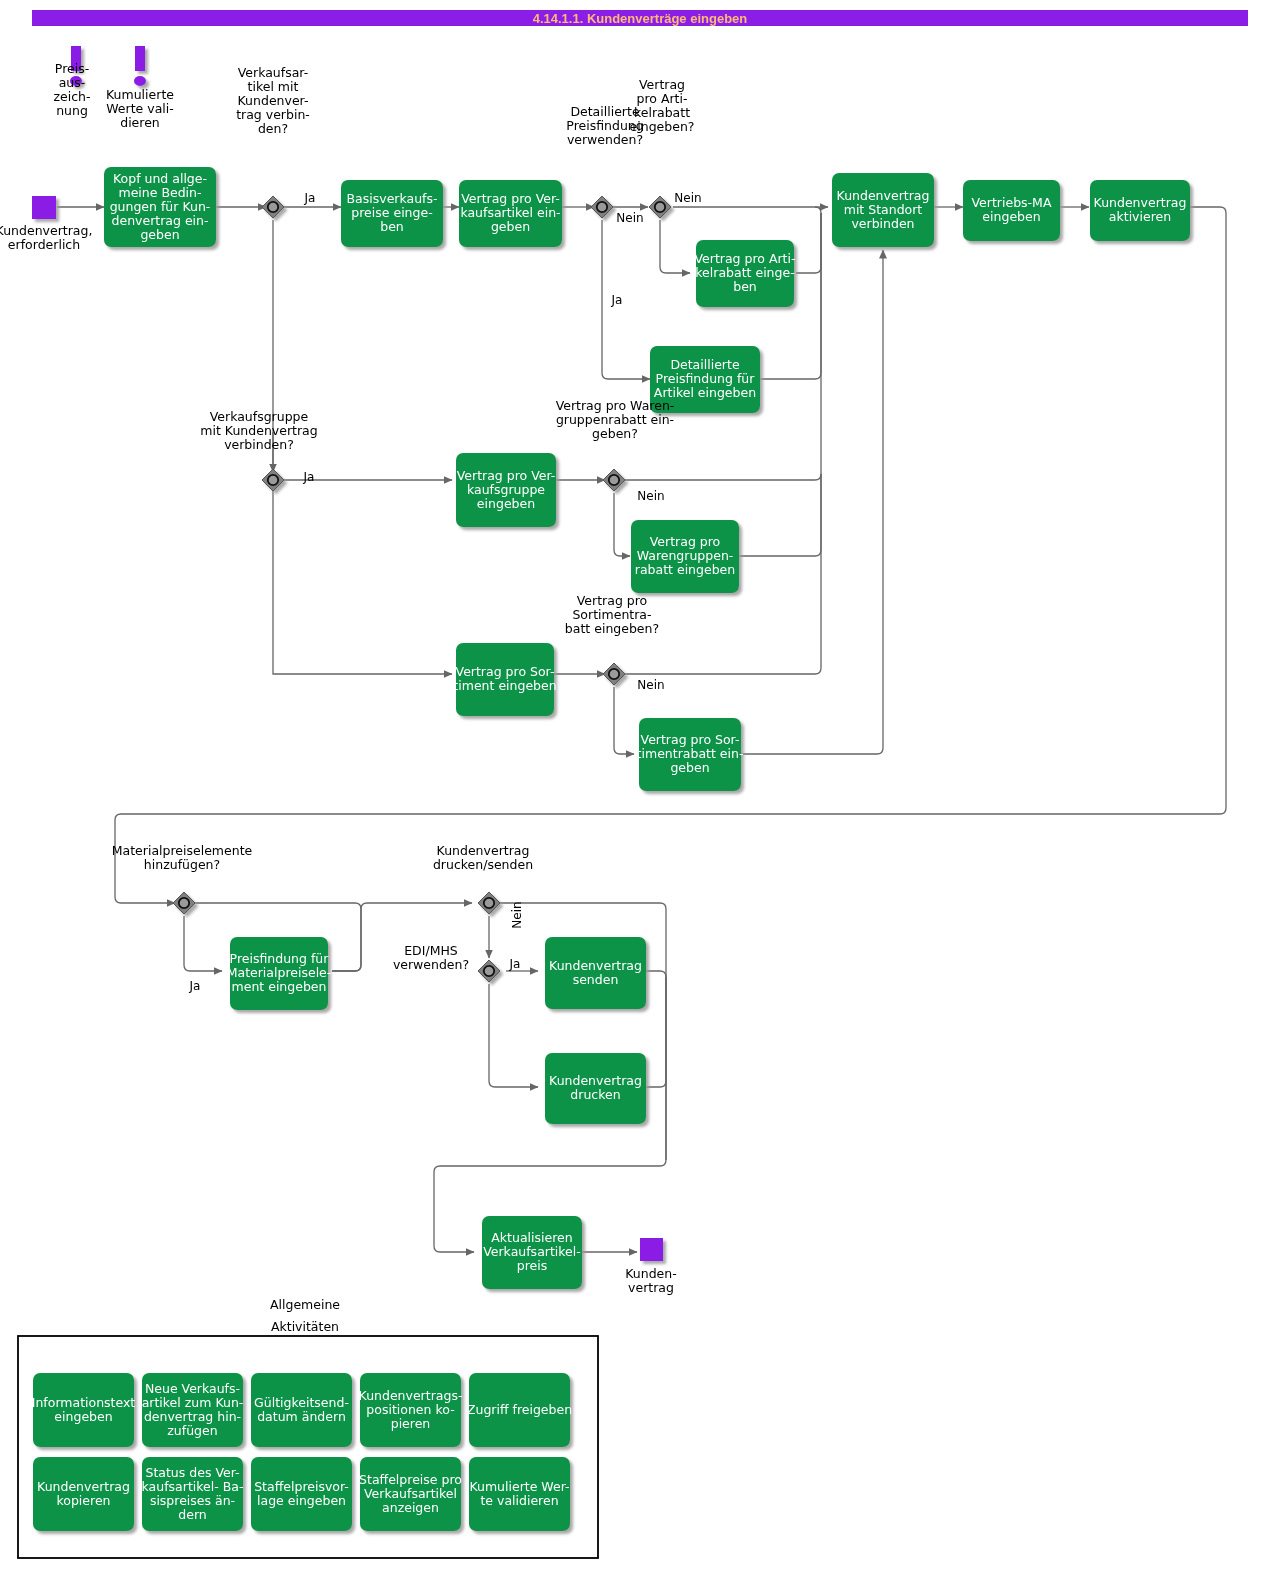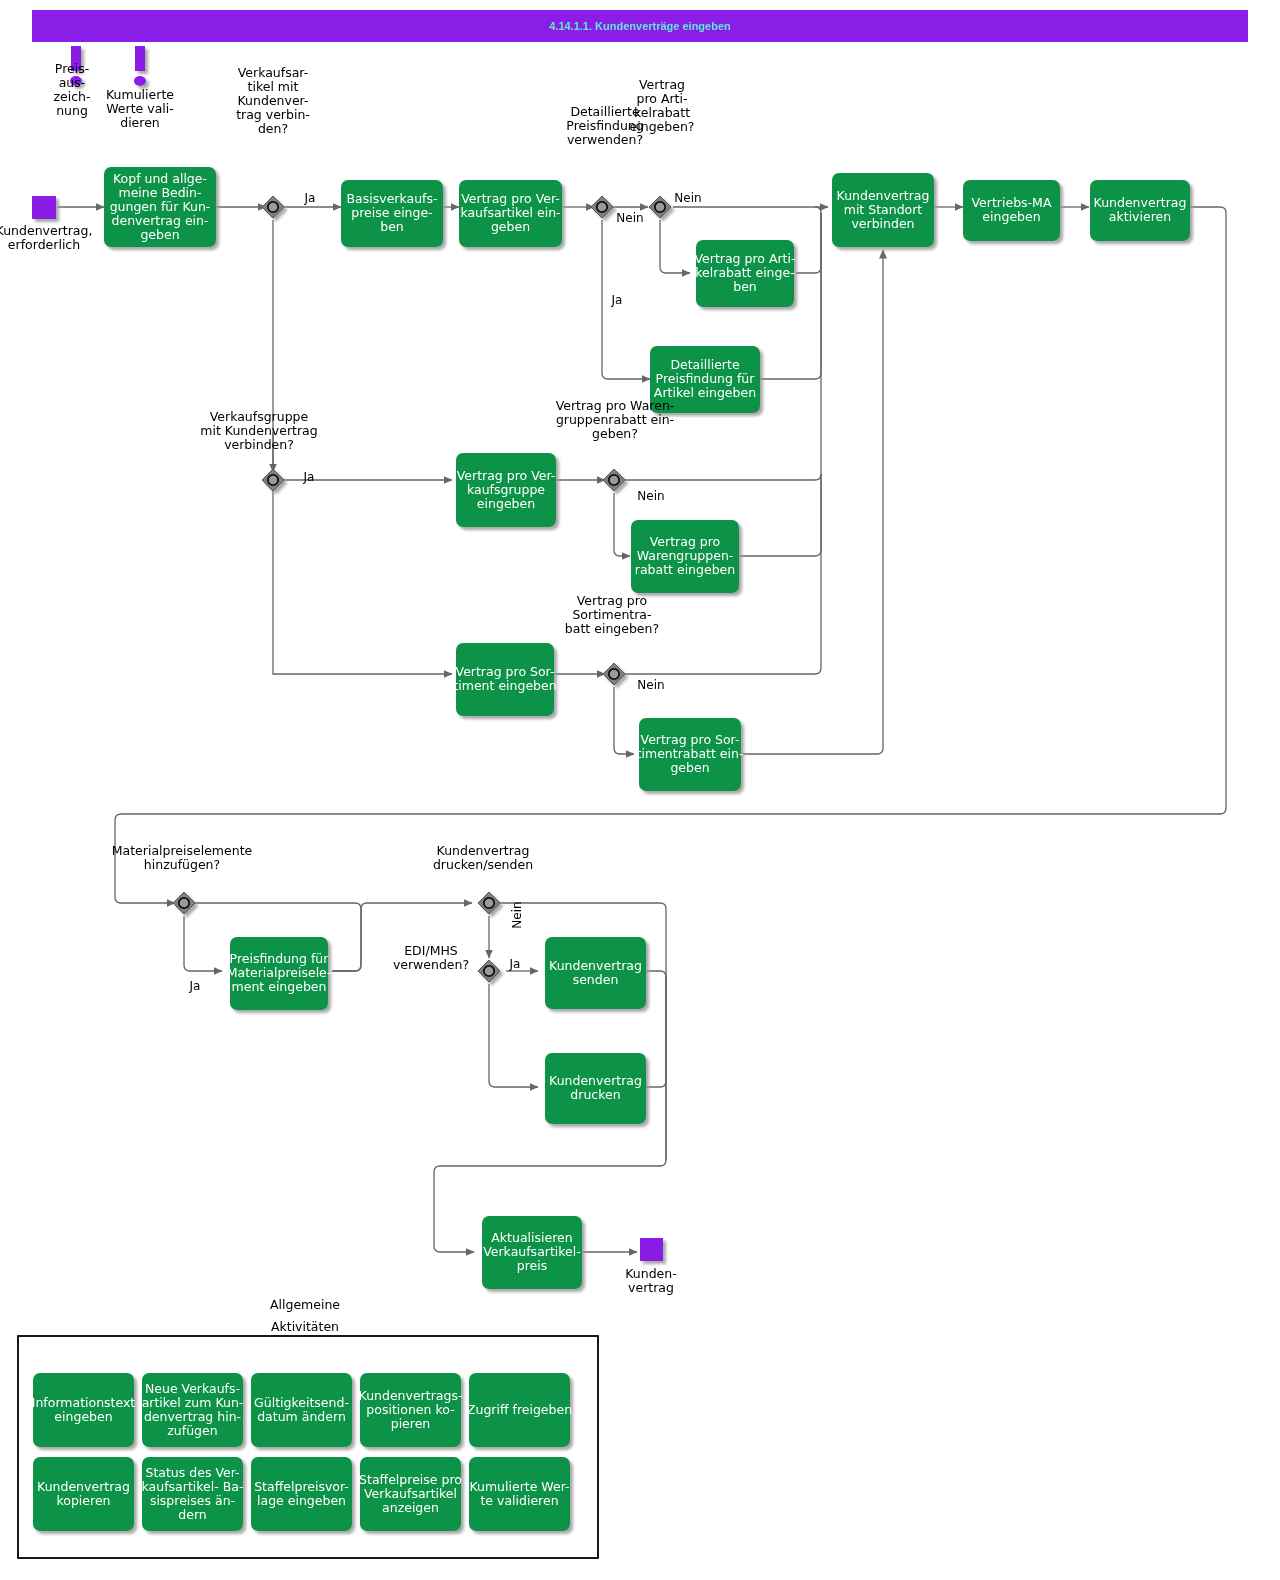--- a/index.html
+++ b/index.html
@@ -1,20 +1,20 @@
 <!DOCTYPE html>
 <html><head>
 <meta charset="utf-8">
 <style>
   html,body{margin:0;padding:0;background:#ffffff;}
   body{width:1280px;height:1580px;position:relative;font-family:"DejaVu Sans",sans-serif;}
   #root{position:relative;width:1280px;height:1580px;overflow:hidden;}
-  .titlebar{position:absolute;left:32px;top:10px;width:1216px;height:32px;
-    background:#8A1EE6;color:#5eead4;font-family:"Liberation Sans",sans-serif;
-    font-weight:bold;font-size:11px;display:flex;align-items:center;justify-content:center;}
+  .titlebar{position:absolute;left:32px;top:10px;width:1216px;height:16px;
+    background:#8A1EE6;color:#fdba74;font-family:"Liberation Sans",sans-serif;
+    font-weight:bold;font-size:13px;display:flex;align-items:center;justify-content:center;}
   svg.canvas{position:absolute;left:0;top:0;width:1280px;height:1580px;}
   .node-label{font-family:"DejaVu Sans",sans-serif;font-size:12.5px;fill:#ffffff;}
   .free-label{font-family:"DejaVu Sans",sans-serif;font-size:12.5px;fill:#000000;}
   .edge-label{font-family:"DejaVu Sans",sans-serif;font-size:12px;fill:#000000;}
   .grp-title{font-family:"DejaVu Sans",sans-serif;font-size:12.5px;fill:#000000;}
 </style>
 </head>
 <body>
 
 <div id="root">

